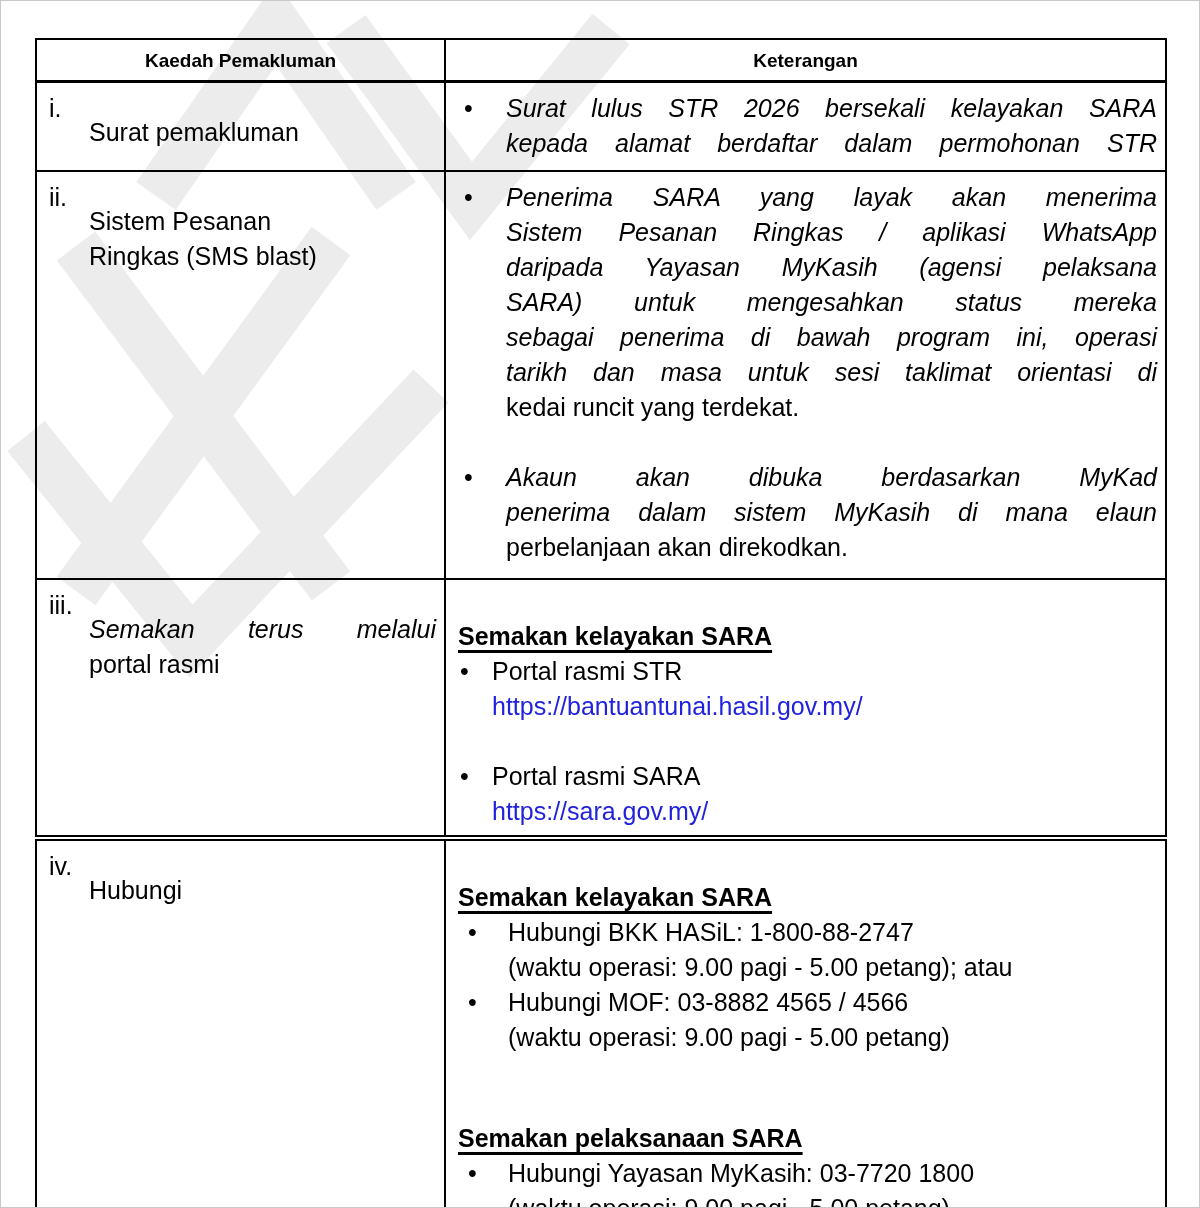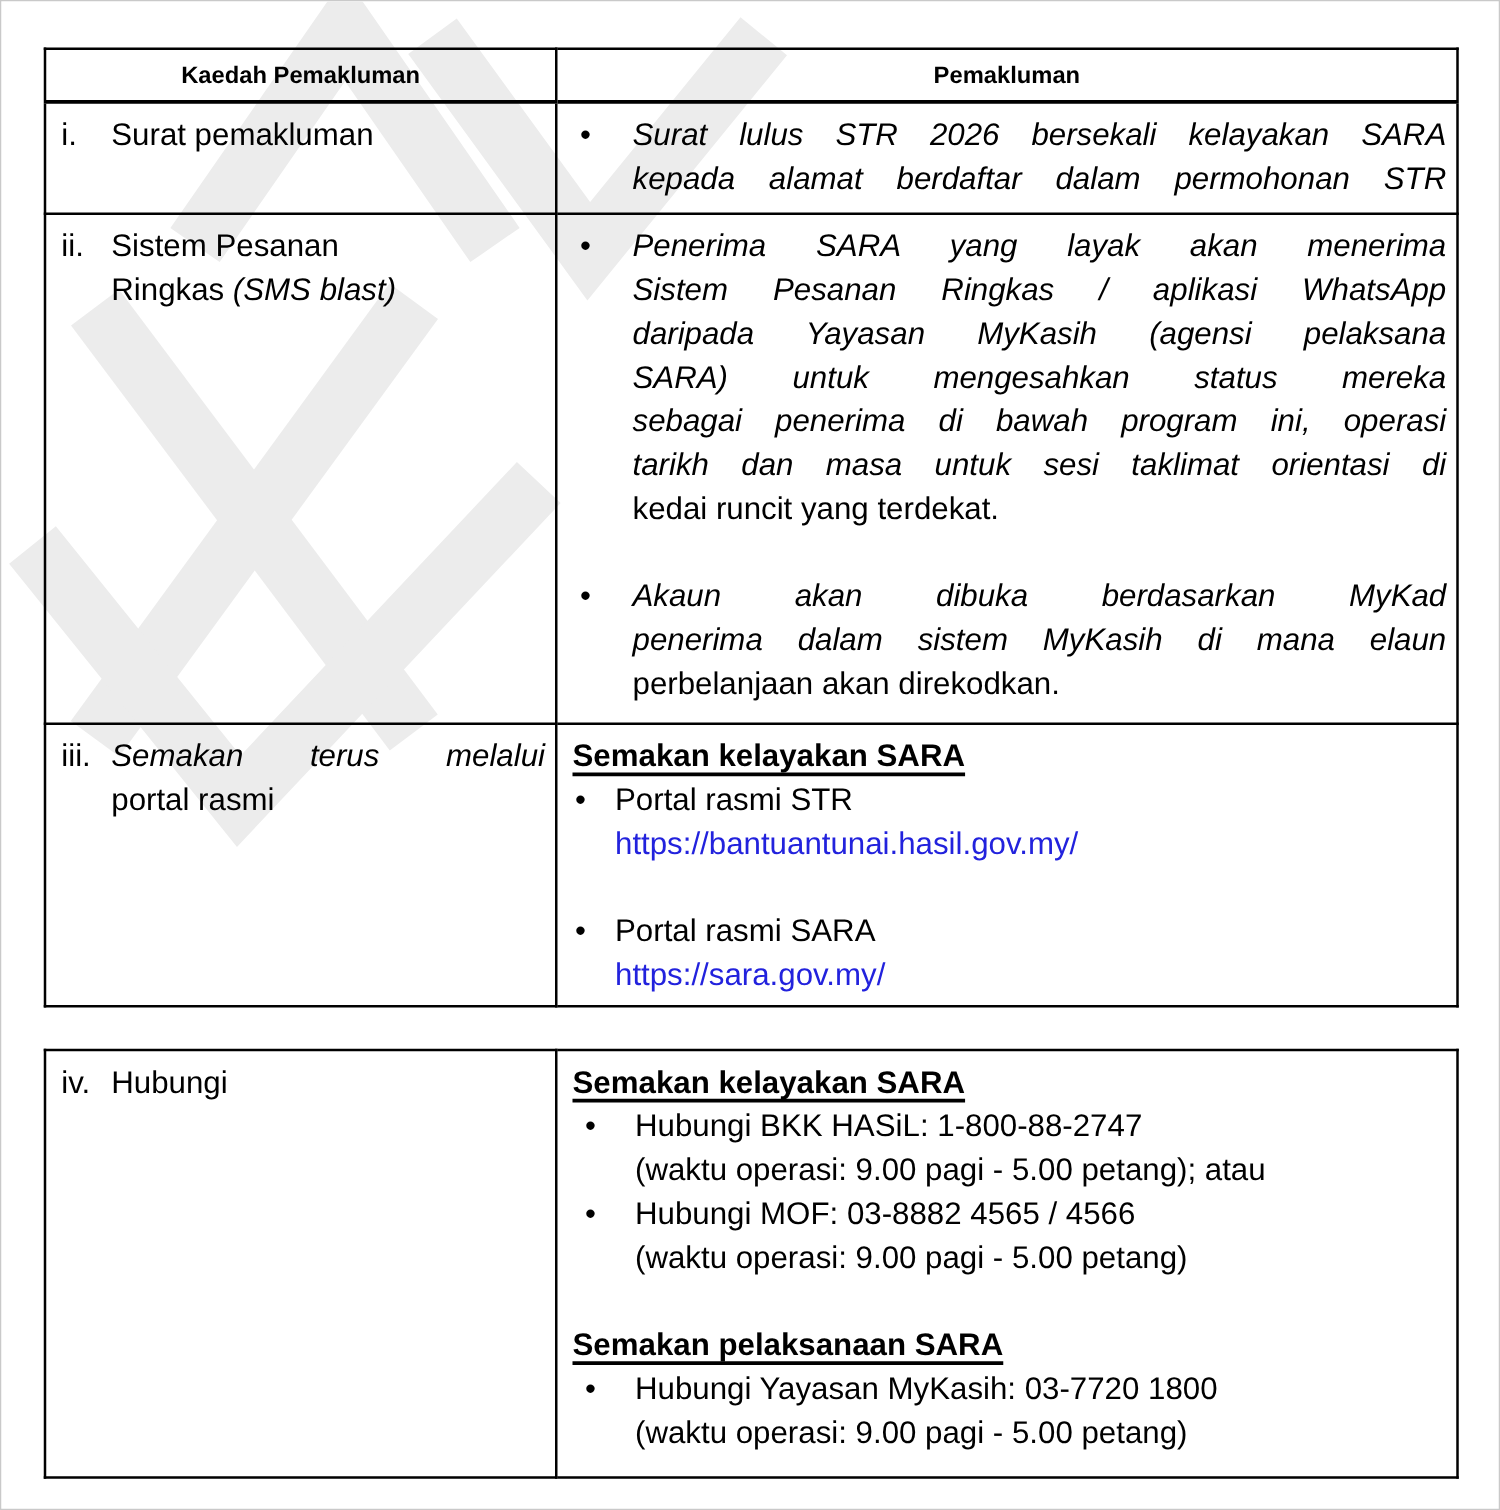--- a/index.html
+++ b/index.html
@@ -33,42 +33,43 @@
   }
   .doc-table th{
     font-size:19px;font-weight:bold;text-align:center;
     padding:3px 0 2px 0;
     border-bottom:3px solid #000;
     height:30px;
   }
   .cell{padding:8px 8px 6px 12px;}
   .num-row{display:flex;}
   .num{width:40px;flex:none;}
-  .method-text{flex:1;min-width:0;}
+  .method-text{flex:1;min-width:0;margin-top:24px;}
   .j{text-align:justify;text-align-last:justify;font-style:italic;}
   .bullet{display:flex;}
   .dot{flex:none;}
   .dot::before{content:"\2022";}
   .w48{width:48px;padding-left:6px;box-sizing:border-box;}
   .w34{width:34px;padding-left:2px;box-sizing:border-box;}
   .w50{width:50px;padding-left:10px;box-sizing:border-box;}
   .bcontent{flex:1;min-width:0;}
   .heading{
     font-weight:bold;
     text-decoration:underline;
     text-decoration-thickness:2.5px;
     text-underline-offset:5px;
+    margin-top:31px;
   }
   .link{
     color:#2222dd;
     cursor:pointer;
     display:inline-block;
   }
   .spacer{height:35px;}
-  .italic{font-style:italic;text-align:right;}
+  .italic{text-align:right;}
 </style>
 </head>
 <body>
 
 <div class="page">
 
   <svg class="wm" width="1200" height="1208" viewBox="0 0 1200 1208">
     <g stroke="#ececec" stroke-width="48" fill="none" stroke-linecap="butt" stroke-linejoin="miter">
       <polyline points="155,195 275,22 395,195"></polyline>
       <polyline points="345,28 470,200 610,28"></polyline>
@@ -79,21 +80,21 @@
   </svg>
 
   <table class="doc-table t1">
     <colgroup>
         <col style="width:409px">
         <col>
       </colgroup>
     <tbody>
         <tr>
       <th>Kaedah Pemakluman</th>
-      <th>Pemakluman</th>
+      <th>Keterangan</th>
     </tr>
 
     <tr>
       <td style="height:87px">
         <div class="cell">
           <div class="num-row">
             <span class="num">i.</span>
             <div class="method-text">Surat pemakluman</div>
           </div>
         </div>

